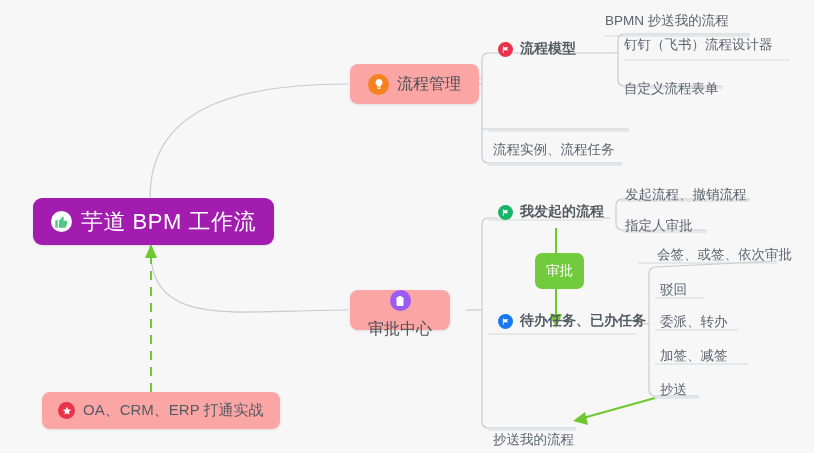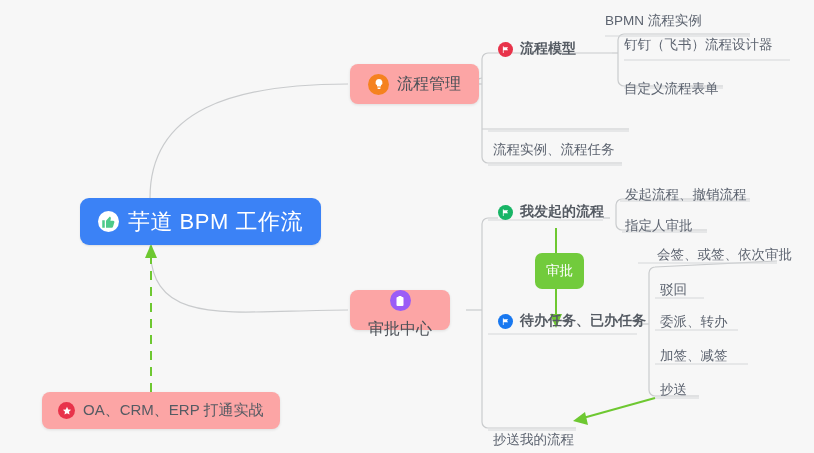--- a/index.html
+++ b/index.html
@@ -10,27 +10,26 @@
     overflow:hidden;
     position:relative;
   }
   #canvas{position:absolute;left:0;top:0;width:814px;height:453px;}
   svg.links{position:absolute;left:0;top:0;width:814px;height:453px;pointer-events:none;}
 
   
   .root-node{
     position:absolute;
     display:flex;align-items:center;gap:9px;
-    background:#3b82f6;
+    background:#a21caf;
     border-radius:9px;
     padding:0 18px;
     height:47px;
     box-shadow:0 1px 2px rgba(0,0,0,.10);
     z-index:6;
-    margin-left:47px;
   }
   .root-node .label{
     color:#ffffff;font-size:22px;letter-spacing:.5px;white-space:nowrap;
   }
   .circ-icon{
     width:21px;height:21px;border-radius:50%;
     display:flex;align-items:center;justify-content:center;flex:0 0 auto;
   }
   .circ-icon svg{display:block;}
 
@@ -192,21 +191,21 @@
   <div class="leaf with-icon" style="left:492px;top:40px;">
     <span class="circ-icon" style="background:#e8334a;width:15px;height:15px;">
       <svg width="9" height="9" viewBox="0 0 24 24" fill="#ffffff">
         <path d="M5 3v18h2v-7h12l-3-4 3-4H7V3z"></path>
       </svg>
     </span>
     <span class="label">流程模型</span>
   </div>
 
   <div class="leaf" style="left:599px;top:12px;">
-    <span class="label">BPMN 流程实例</span>
+    <span class="label">BPMN 抄送我的流程</span>
   </div>
   <div class="leaf" style="left:618px;top:36px;">
     <span class="label">钉钉（飞书）流程设计器</span>
   </div>
   <div class="leaf" style="left:618px;top:64px;margin-top:16px;">
     <span class="label">自定义流程表单</span>
   </div>
 
   <div class="leaf" style="left:487px;top:141px;">
     <span class="label">流程实例、流程任务</span>

